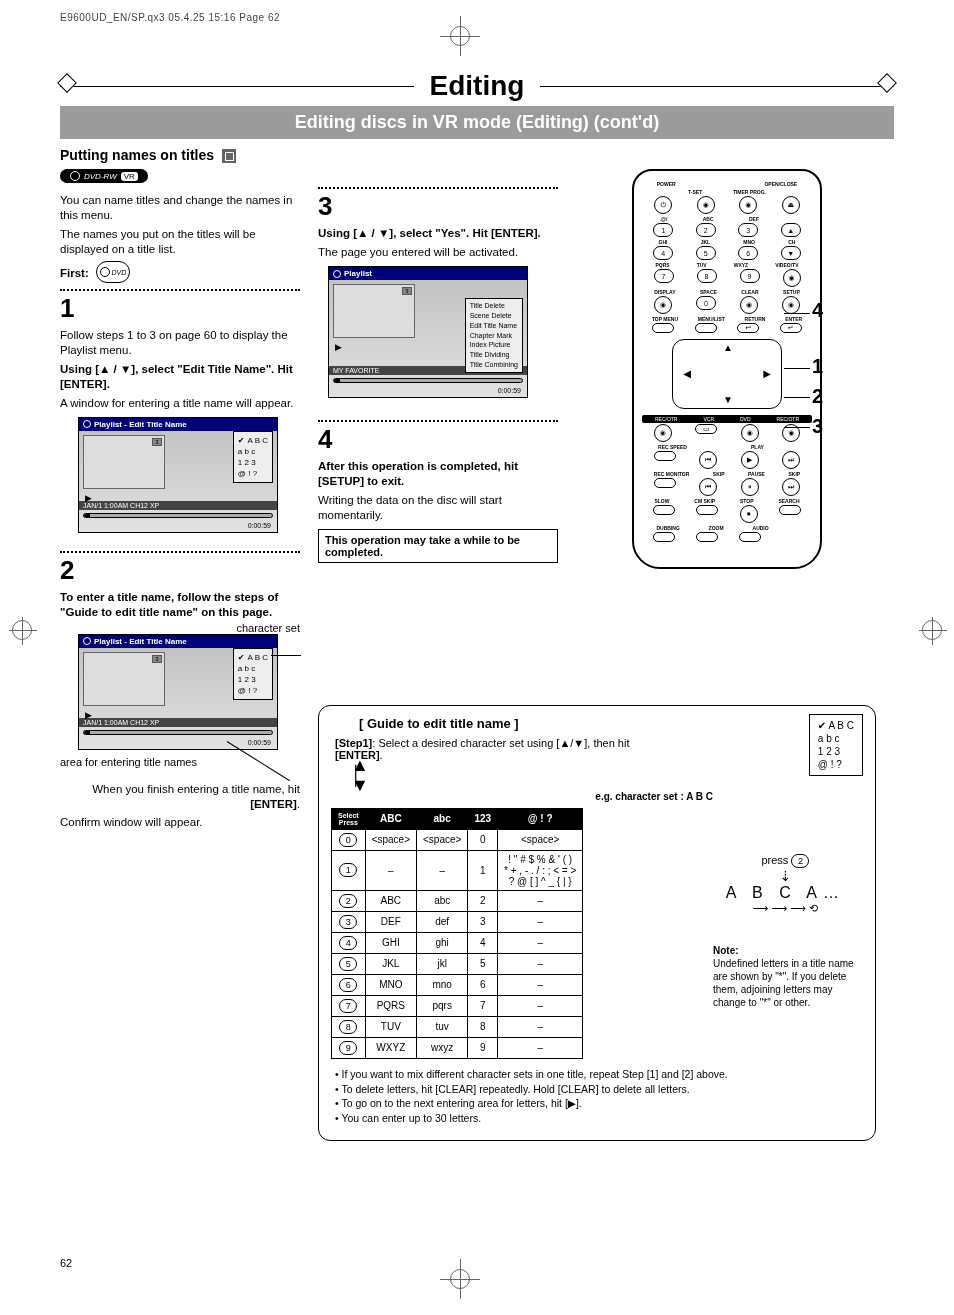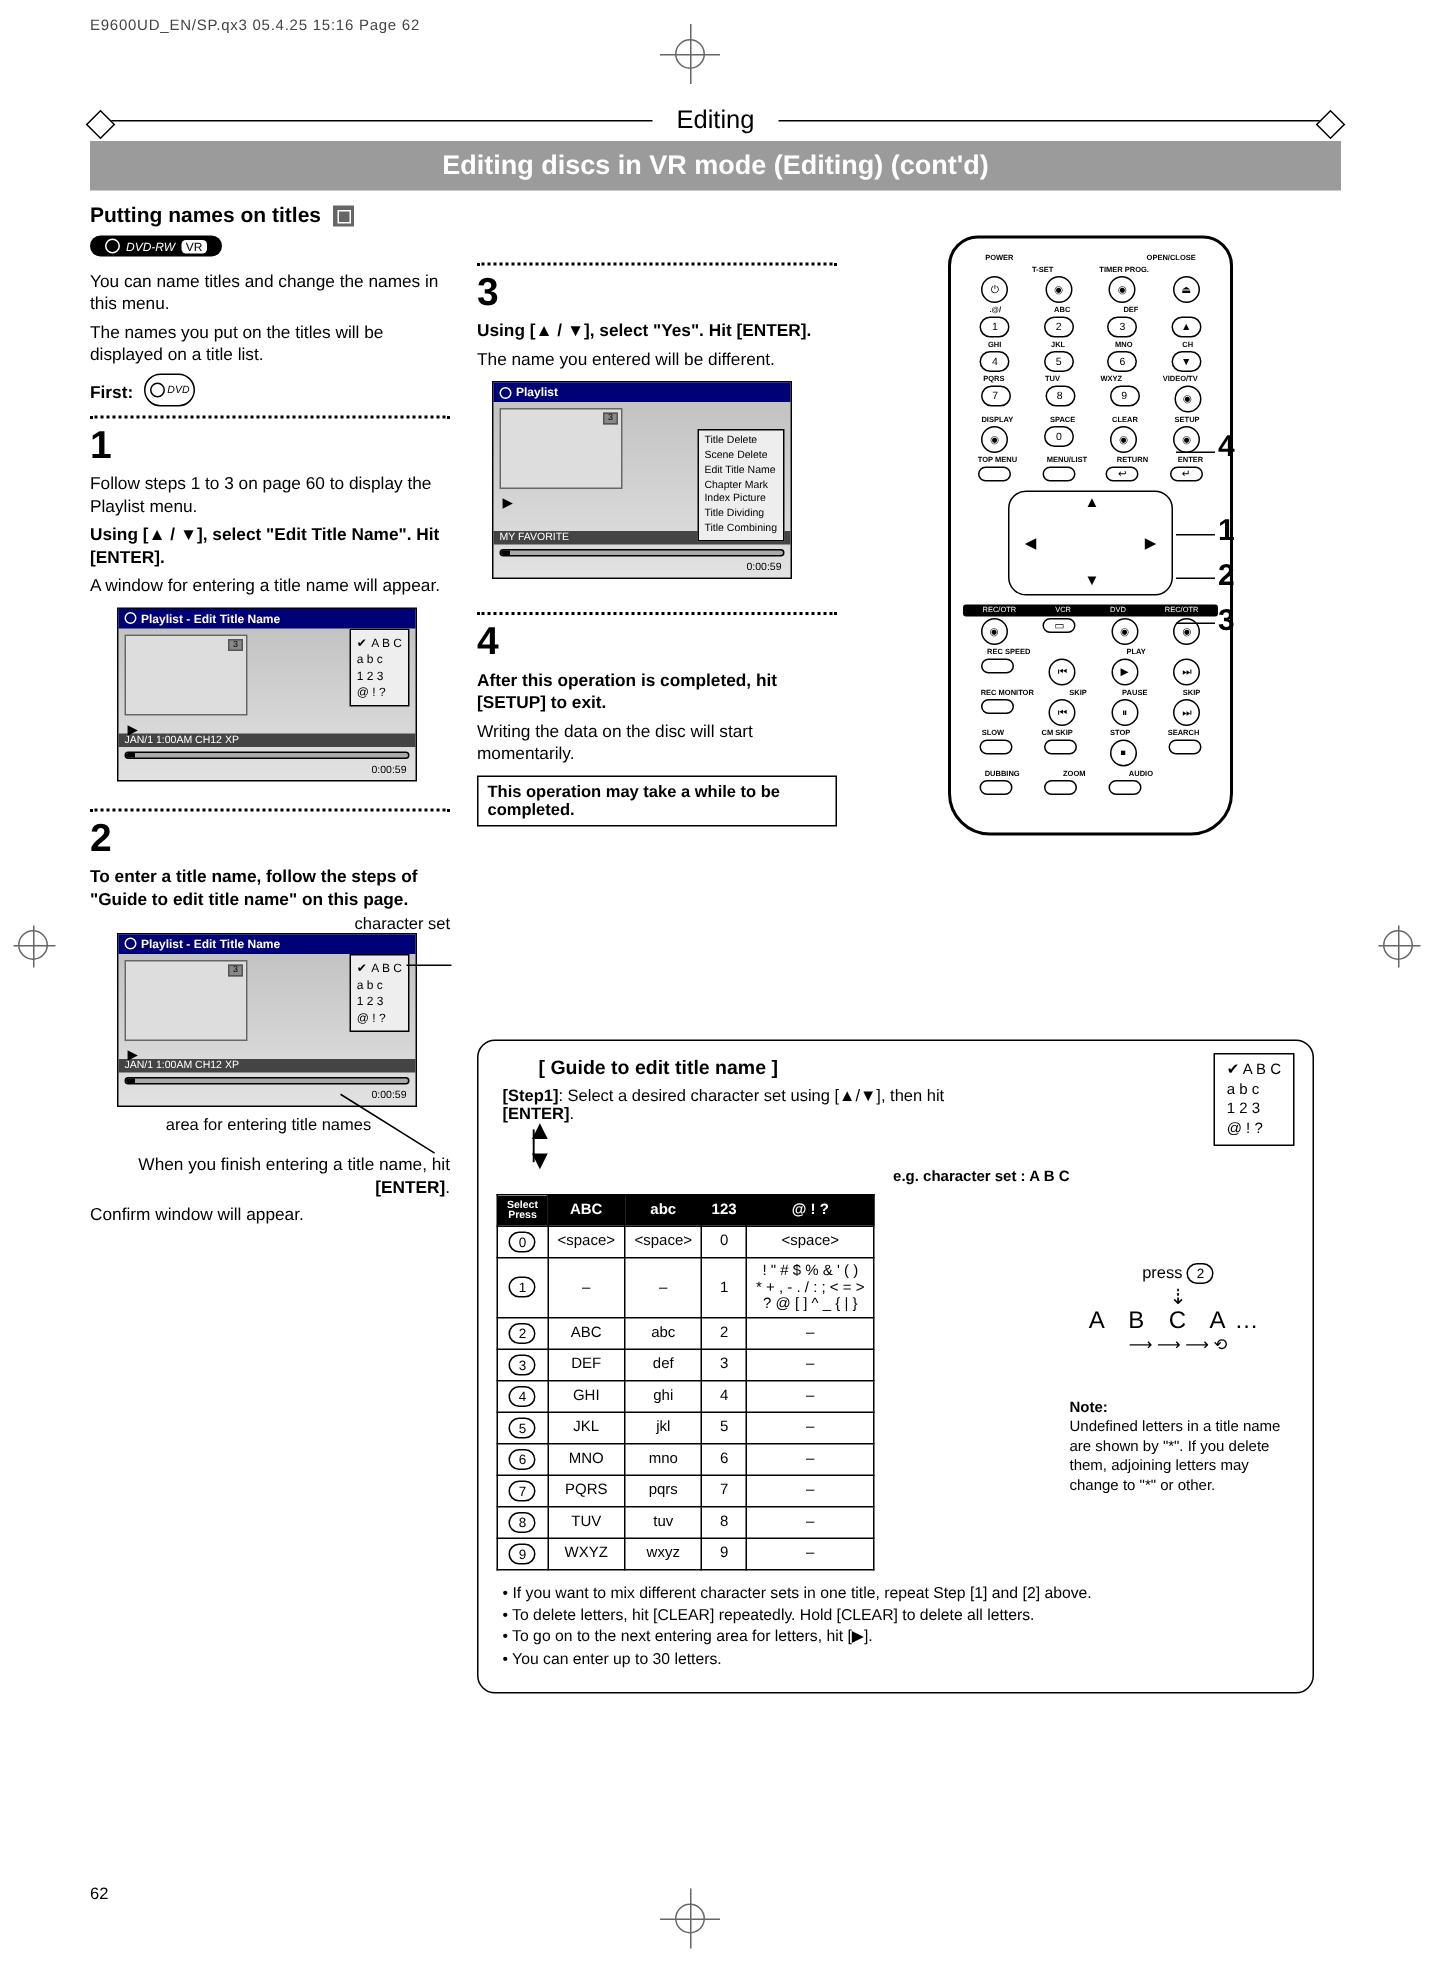--- a/index.html
+++ b/index.html
@@ -11,21 +11,21 @@
   .regmark .vline { width:0; height:40px; border-left:1px solid #666; position:absolute; left:20px; top:0; }
   .regmark .hline { width:40px; height:0; border-top:1px solid #666; position:absolute; left:0; top:20px; }
   .regmark.bottom { top:auto; bottom:16px; }
   .sidereg { position:absolute; left:12px; top:620px; }
   .sidereg.right { left:auto; right:12px; }
 
   .title-band { position:relative; margin:50px 0 4px 0; text-align:center; }
   .title-band .line { border-top:1.5px solid #000; position:absolute; top:50%; left:0; right:0; }
   .title-band .diamond-l { position:absolute; left:0; top:6px; width:14px; height:14px; transform:rotate(45deg); border:1.5px solid #000; background:#fff; }
   .title-band .diamond-r { position:absolute; right:0; top:6px; width:14px; height:14px; transform:rotate(45deg); border:1.5px solid #000; background:#fff; }
-  .title-band h1 { display:inline-block; background:#fff; padding:0 16px; position:relative; z-index:2; font-size:17px; font-weight:normal; margin:0;text-align:right; }
+  .title-band h1 { display:inline-block; background:#fff; padding:0 16px; position:relative; z-index:2; font-size:28px; font-weight:bold; margin:0;text-align:right; }
 
   .subtitle-band { background:#9b9b9b; color:#fff; font-size:18px; font-weight:bold; text-align:center; padding:6px 0; margin-bottom:8px; }
   .section-heading { font-size:14px; font-weight:bold; margin:4px 0 6px 0; }
   .section-heading .sqicon { display:inline-block; width:14px; height:14px; background:#666; vertical-align:middle; margin-left:4px; position:relative; }
   .section-heading .sqicon::after{ content:""; position:absolute; width:7px; height:7px; border:1px solid #fff; left:3px; top:3px; }
 
   .dvdrw-badge { display:inline-flex; align-items:center; background:#000; color:#fff; border-radius:10px; padding:2px 10px; font-size:8px; font-style:italic; margin-bottom:6px; }
   .dvdrw-badge .disc { width:10px; height:10px; border:1px solid #fff; border-radius:50%; margin-right:4px; }
   .dvdrw-badge .vr { color:#000; background:#fff; border-radius:3px; padding:0 3px; margin-left:4px; font-style:normal; }
 
@@ -219,31 +219,31 @@
             <span></span>
           </div>
         <div class="progress">
             <div class="fill"></div>
           </div>
         <div style="text-align:right;font-size:7px;padding:0 6px 3px 0">0:00:59</div>
 
         <div class="pointer-line" style="left:192px; top:20px; width:30px;"></div>
         <div class="pointer-line" style="left:148px; top:106px; width:74px; transform:rotate(32deg); transform-origin:left;"></div>
       </div>
-      <div style="text-align:center; font-size:11px; margin:6px 2px 0 0;">area for entering title names</div>
+      <div style="text-align:left; font-size:11px; margin:6px 2px 0 0;">area for entering title names</div>
 
       <p style="margin-top:14px;text-align:right;"><span>When you finish entering a title name, hit </span><b>[ENTER]</b>.</p>
       <p>Confirm window will appear.</p>
     </div>
 
     <div class="col col2">
       <div class="dot-rule" style="margin-top:18px;"></div>
       <div class="bignum">3</div>
       <p class="bold">Using [▲ / ▼], select "Yes". Hit [ENTER].</p>
-      <p>The name you entered will be different.</p>
+      <p>The page you entered will be activated.</p>
 
       <div class="osd" style="width:200px; position:relative; margin:6px auto 0 10px;">
         <div class="hdr">
             <span class="disc-icon"></span>
             <span>Playlist</span>
           </div>
         <div class="body" style="height:86px; position:relative;">
           <div class="thumbs">
               <span class="thumbicon">3</span>
             </div>

